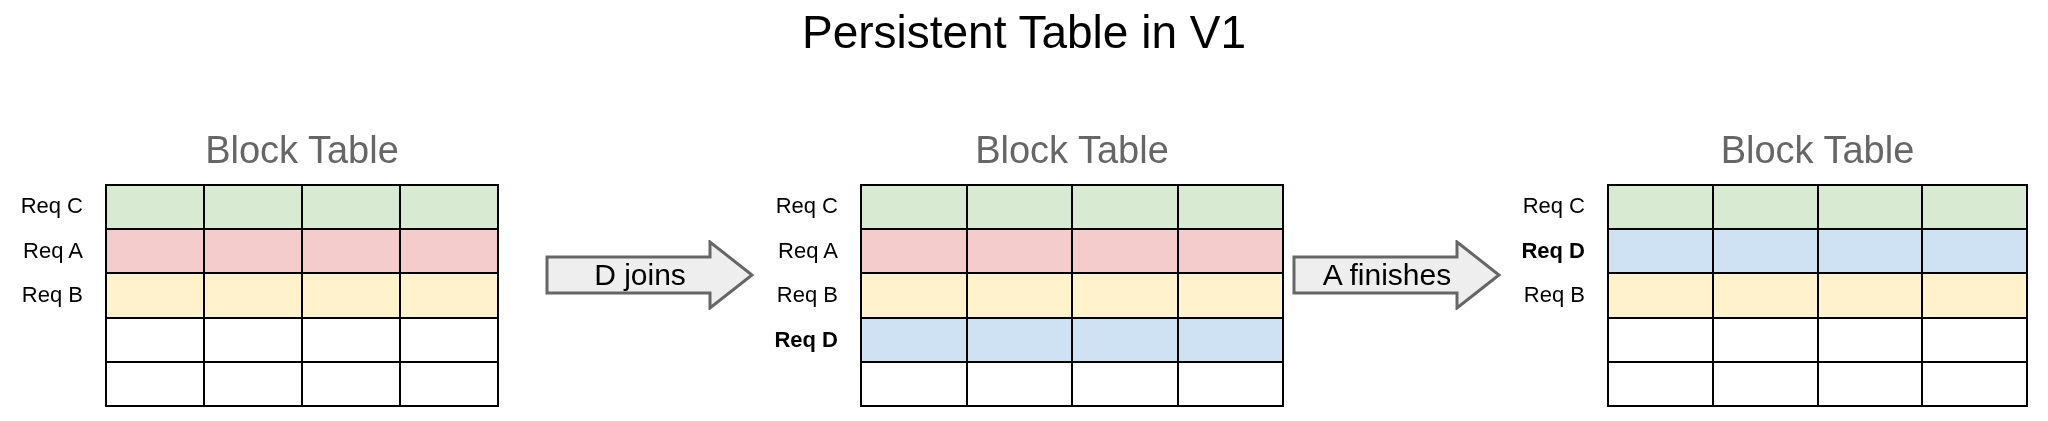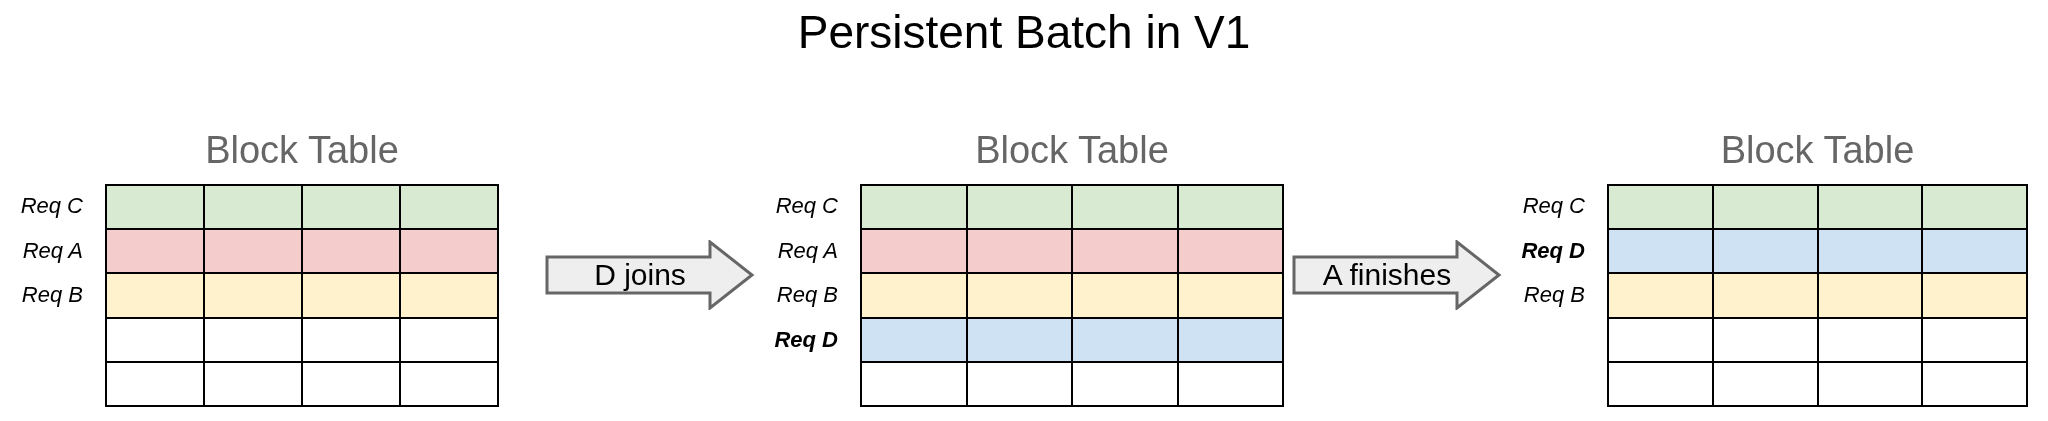--- a/index.html
+++ b/index.html
@@ -27,21 +27,20 @@
     color: #666666;
     text-align: center;
     font-weight: 400;
   }
   .panel-body { display: flex; margin-top: 10px; }
   .labels {
     display: grid;
     grid-template-rows: repeat(5, 1fr);
     height: 223px;
     box-sizing: border-box;
-    font-style: italic;
   }
   .row-label {
     display: flex;
     align-items: center;
     justify-content: flex-end;
     padding-right: 22px;
     font-size: 22px;
     color: #000000;
     white-space: nowrap;
   }
@@ -80,21 +79,21 @@
     font-family: "Liberation Sans", sans-serif;
     font-size: 30px;
     fill: #000000;
   }
 </style>
 </head>
 <body>
 
 <div id="canvas">
 
-  <div id="main-title">Persistent Batch in V1</div>
+  <div id="main-title">Persistent Table in V1</div>
 
   <div class="panel" id="panel-0">
     <div class="block-title">Block Table</div>
     <div class="panel-body">
       <div class="labels">
           <div class="row-label">Req C</div>
           <div class="row-label">Req A</div>
           <div class="row-label">Req B</div>
           <div class="row-label"></div>
           <div class="row-label"></div>

